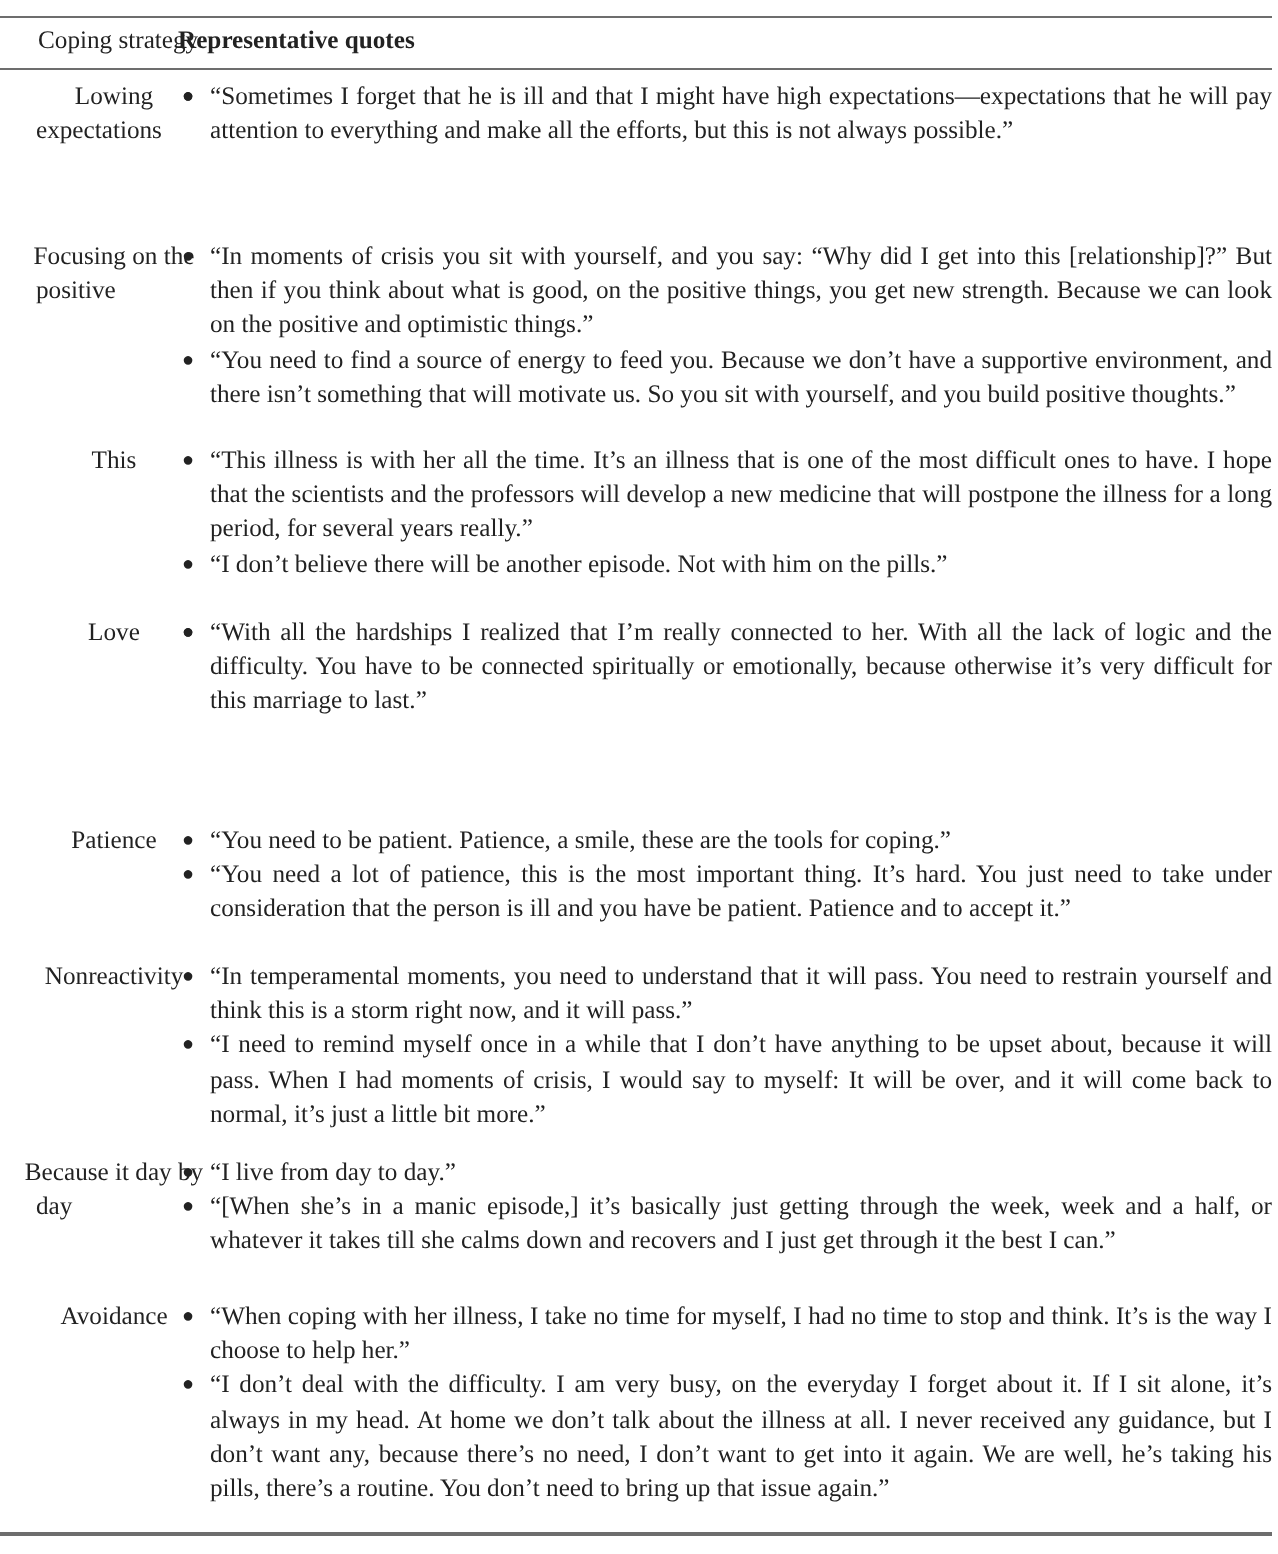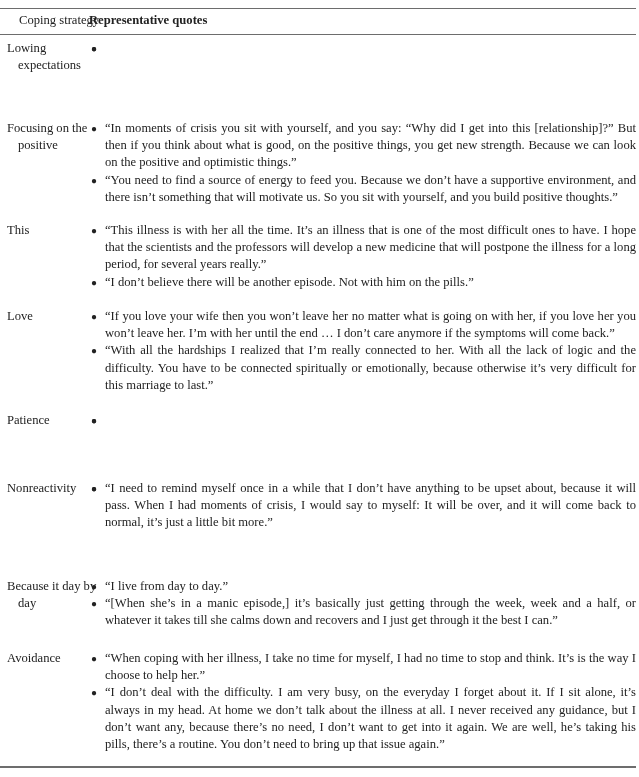--- a/index.html
+++ b/index.html
@@ -11,21 +11,21 @@
   .rule { position: absolute; left: 0; width: 636px; height: 1px; background: #6d6d6d; }
   .rule.top { top: 8px; }
   .rule.mid { top: 34px; }
   .rule.bottom { top: 766px; height: 1.5px; }
   .header { position: absolute; top: 12px; left: 0; width: 636px; height: 20px; }
   .header .c1 { position: absolute; left: 19px; top: 0; }
   .header .c2 { position: absolute; left: 89px; top: 0; font-weight: bold; }
   .rows { position: absolute; left: 0; top: 40px; width: 636px; }
   .row { position: absolute; left: 0; width: 636px; }
   .strategy { position: absolute; left: 7px; width: 100px; top: 0; }
-  .strategy .l1 { display: block; }
+  .strategy .l1 { display: block; text-align: center; }
   .strategy .l2 { display: block; padding-left: 11px; }
   .quotes { position: absolute; left: 90px; width: 546px; top: 0; list-style: none; margin: 0; padding: 0; }
   .quote { position: relative; padding-left: 15px; text-align: justify; text-align-last: left; }
   .bullet { position: absolute; left: 1px; top: 0; font-size: 10px; }
 </style>
 </head>
 <body>
 
 <div class="rule top"></div>
 <div class="header">
@@ -35,21 +35,21 @@
 <div class="rule mid"></div>
 
 <div class="rows" id="rows">
     <div class="row" style="top: 0px;">
       <div class="strategy">
         <span class="l1">Lowing</span>
         <span class="l2">expectations</span>
       </div>
       <ul class="quotes">
         <li class="quote"><span class="bullet">●</span></li>
-        <li class="quote"><span class="bullet">●</span></li>
+        <li class="quote"><span class="bullet">●</span><span>“Sometimes I forget that he is ill and that I might have high expectations—expectations that he will pay attention to everything and make all the efforts, but this is not always possible.”</span></li>
       </ul>
     </div>
     <div class="row" style="top: 80px;">
       <div class="strategy">
         <span class="l1">Focusing on the</span>
         <span class="l2">positive</span>
       </div>
       <ul class="quotes">
         <li class="quote"><span class="bullet">●</span><span>“In moments of crisis you sit with yourself, and you say: “Why did I get into this [relationship]?” But then if you think about what is good, on the positive things, you get new strength. Because we can look on the positive and optimistic things.”</span></li>
         <li class="quote"><span class="bullet">●</span><span>“You need to find a source of energy to feed you. Because we don’t have a supportive environment, and there isn’t something that will motivate us. So you sit with yourself, and you build positive thoughts.”</span></li>
@@ -62,39 +62,39 @@
       <ul class="quotes">
         <li class="quote"><span class="bullet">●</span><span>“This illness is with her all the time. It’s an illness that is one of the most difficult ones to have. I hope that the scientists and the professors will develop a new medicine that will postpone the illness for a long period, for several years really.”</span></li>
         <li class="quote"><span class="bullet">●</span><span>“I don’t believe there will be another episode. Not with him on the pills.”</span></li>
       </ul>
     </div>
     <div class="row" style="top: 268px;">
       <div class="strategy">
         <span class="l1">Love</span>
       </div>
       <ul class="quotes">
-        <li class="quote"><span class="bullet">●</span><span>“If you love your wife then you won’t leave her no matter what is going on with her, if you love her you won’t leave her. I’m with her until the end … I don’t care anymore if the symptoms will come back.”</span></li>
+        <li class="quote"><span class="bullet">●</span></li>
         <li class="quote"><span class="bullet">●</span><span>“With all the hardships I realized that I’m really connected to her. With all the lack of logic and the difficulty. You have to be connected spiritually or emotionally, because otherwise it’s very difficult for this marriage to last.”</span></li>
       </ul>
     </div>
     <div class="row" style="top: 372px;">
       <div class="strategy">
         <span class="l1">Patience</span>
       </div>
       <ul class="quotes">
-        <li class="quote"><span class="bullet">●</span></li>
-        <li class="quote"><span class="bullet">●</span></li>
+        <li class="quote"><span class="bullet">●</span><span>“You need to be patient. Patience, a smile, these are the tools for coping.”</span></li>
+        <li class="quote"><span class="bullet">●</span><span>“You need a lot of patience, this is the most important thing. It’s hard. You just need to take under consideration that the person is ill and you have be patient. Patience and to accept it.”</span></li>
       </ul>
     </div>
     <div class="row" style="top: 440px;">
       <div class="strategy">
         <span class="l1">Nonreactivity</span>
       </div>
       <ul class="quotes">
-        <li class="quote"><span class="bullet">●</span></li>
+        <li class="quote"><span class="bullet">●</span><span>“In temperamental moments, you need to understand that it will pass. You need to restrain yourself and think this is a storm right now, and it will pass.”</span></li>
         <li class="quote"><span class="bullet">●</span><span>“I need to remind myself once in a while that I don’t have anything to be upset about, because it will pass. When I had moments of crisis, I would say to myself: It will be over, and it will come back to normal, it’s just a little bit more.”</span></li>
       </ul>
     </div>
     <div class="row" style="top: 538px;">
       <div class="strategy">
         <span class="l1">Because it day by</span>
         <span class="l2">day</span>
       </div>
       <ul class="quotes">
         <li class="quote"><span class="bullet">●</span><span>“I live from day to day.”</span></li>

